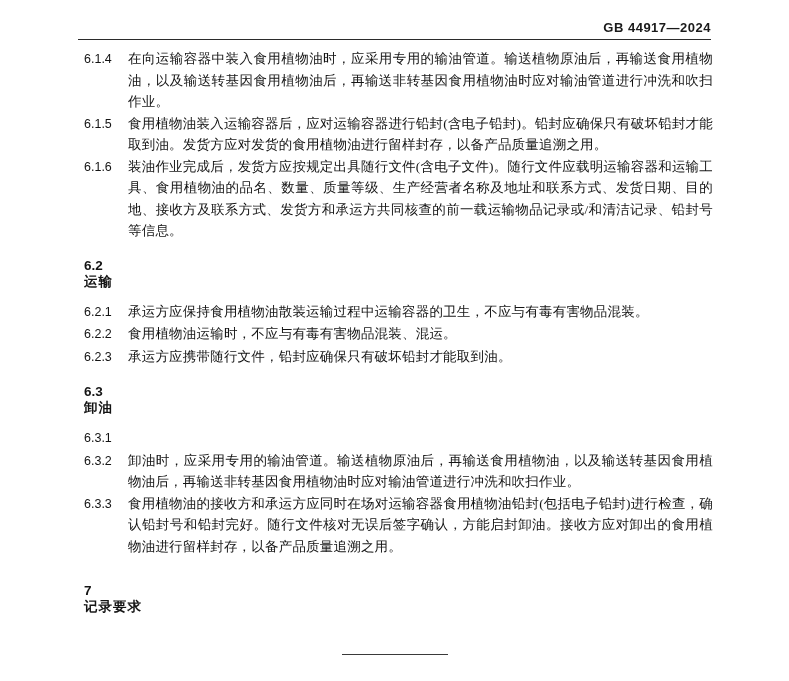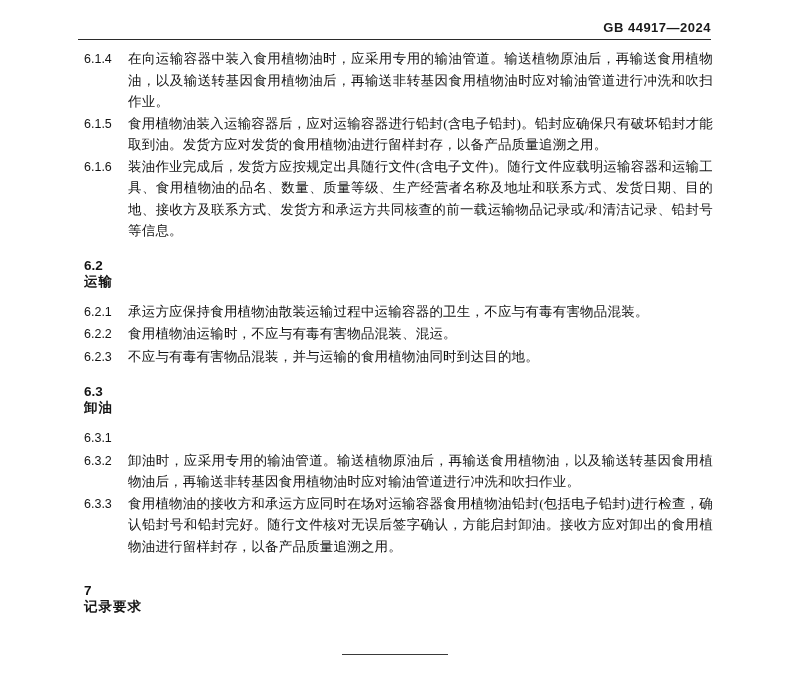--- a/index.html
+++ b/index.html
@@ -144,21 +144,21 @@
       <div class="clause">
         <div class="num">6.2.1</div>
         <div class="body">承运方应保持食用植物油散装运输过程中运输容器的卫生，不应与有毒有害物品混装。</div>
       </div>
       <div class="clause">
         <div class="num">6.2.2</div>
         <div class="body">食用植物油运输时，不应与有毒有害物品混装、混运。</div>
       </div>
       <div class="clause">
         <div class="num">6.2.3</div>
-        <div class="body">不应与有毒有害物品混装，并与运输的食用植物油同时到达目的地。</div>
+        <div class="body">承运方应携带随行文件，铅封应确保只有破坏铅封才能取到油。</div>
       </div>
     </div>
 
     <div class="section-head">
       <div class="num">6.3</div>
       <div class="title">卸油</div>
     </div>
 
     <div class="group">
       <div class="clause">

